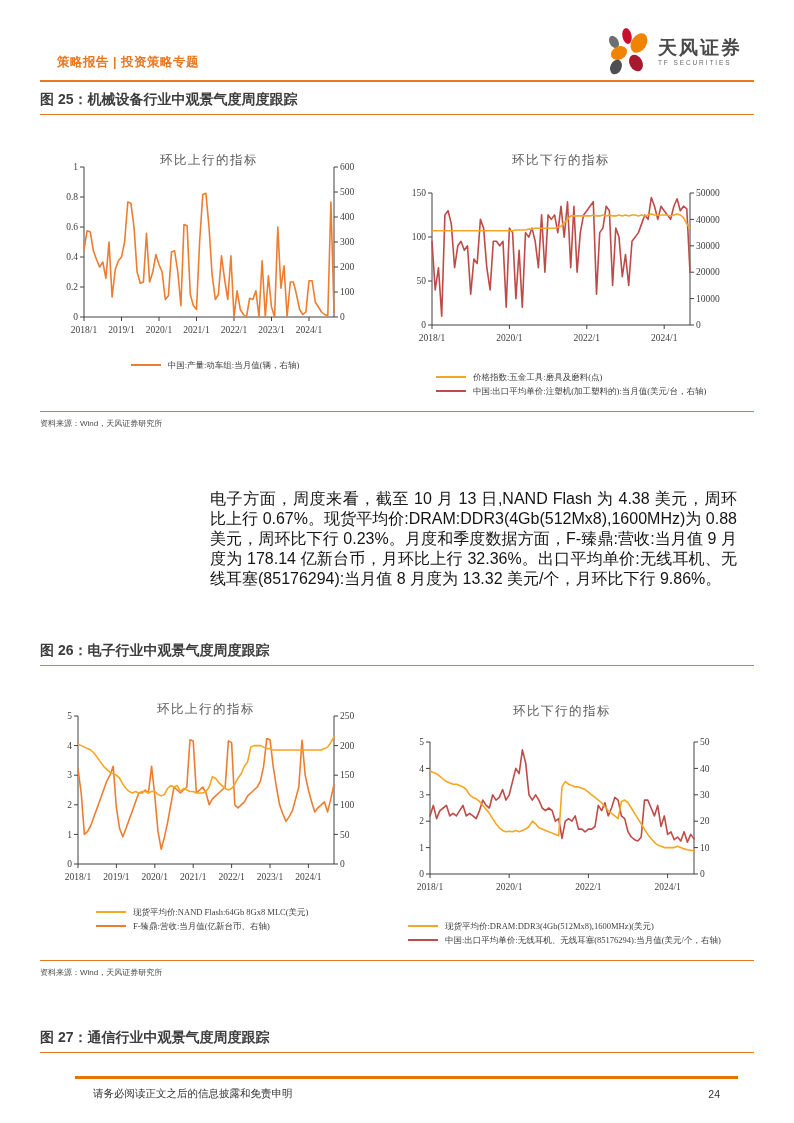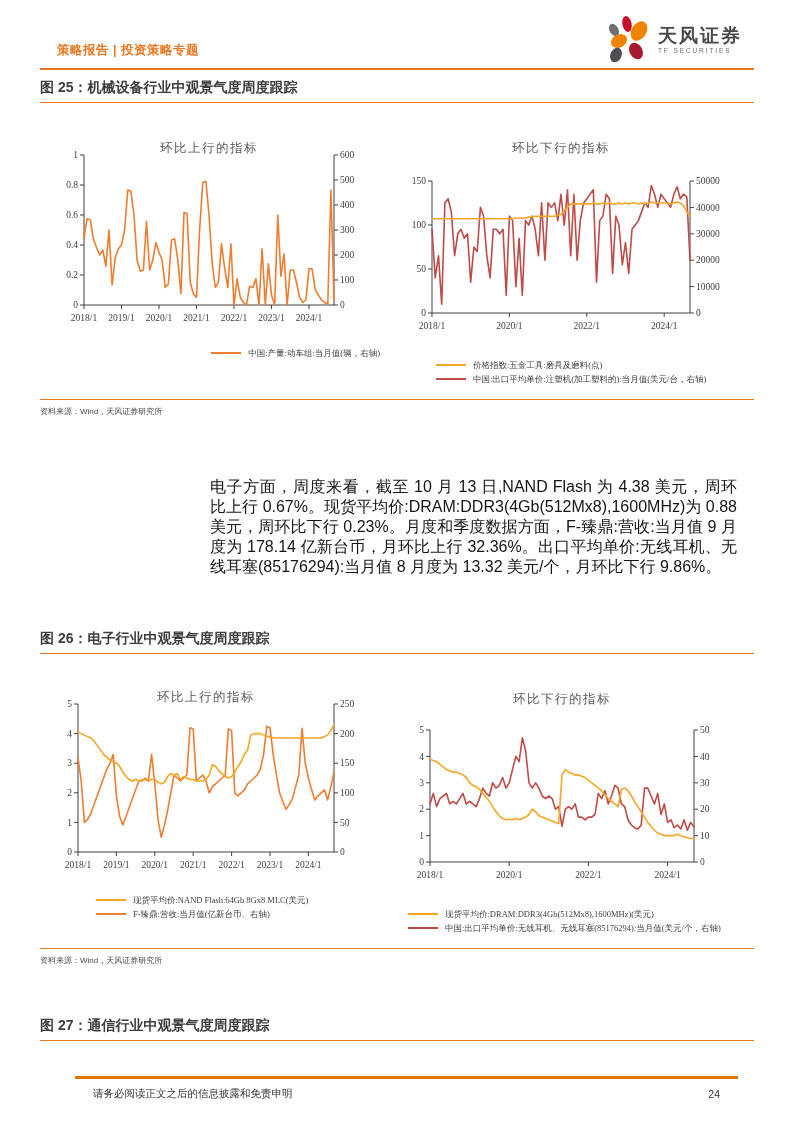--- a/index.html
+++ b/index.html
@@ -1,37 +1,37 @@
 <!DOCTYPE html>
 <html><head>
 <meta charset="utf-8">
 <style>
   html,body{margin:0;padding:0;background:#fff;}
   .page{position:relative;width:794px;height:1123px;background:#fff;overflow:hidden;
         font-family:"Liberation Sans","DejaVu Sans",sans-serif;color:#222;}
   .content{padding:0 40px;}
   
-  .header{position:relative;height:68px;}
+  .header{position:relative;height:80px;}
   .header-title{position:absolute;left:17px;bottom:9px;color:#E87722;font-size:12.5px;
                 font-weight:bold;letter-spacing:.5px;}
   .logo{position:absolute;right:12px;bottom:3px;display:flex;align-items:center;gap:7px;}
   .logo-text .cn{font-size:19px;font-weight:bold;color:#4a4a4a;letter-spacing:2px;line-height:20px;}
   .logo-text .en{font-size:6.5px;color:#6b6b6b;letter-spacing:1.9px;margin-top:1px;}
   .rule{height:2px;background:#E87722;}
   .rule.thin{height:1px;}
   .rule.footer-top{height:3px;background:#E07600;}
   
   .fig-caption{font-size:14px;font-weight:bold;color:#3d3d3d;padding:9px 0 5px 0;}
   .charts-row{display:flex;justify-content:space-between;align-items:flex-start;
               margin-top:32px;margin-bottom:14px;padding:0 10px;}
   .chart-block{display:flex;flex-direction:column;}
   .legend{font-family:"Liberation Serif","DejaVu Serif",serif;font-size:8.5px;color:#3d3d3d;margin-top:2px;}
   .legend-row{display:flex;align-items:flex-start;gap:7px;margin-top:3px;line-height:11px;}
   .legend-row .swatch{width:30px;height:2px;flex:none;margin-top:4px;}
-  .legend-center .legend-row{justify-content:flex-end;}
+  .legend-center .legend-row{justify-content:center;}
   .legend-indent{padding-left:46px;}
   .legend-indent2{padding-left:18px;max-width:330px;}
   .source{font-size:8px;color:#4a4a4a;padding:6px 0 2px 0;}
   
   .body-text{font-size:16px;line-height:20px;color:#151515;text-align:justify;
              margin:58px 17px 0 170px;}
   .body-text.p2{margin-top:44px;}
   .sec-gap{margin-top:44px;}
   .sec-gap2{margin-top:40px;}
   

